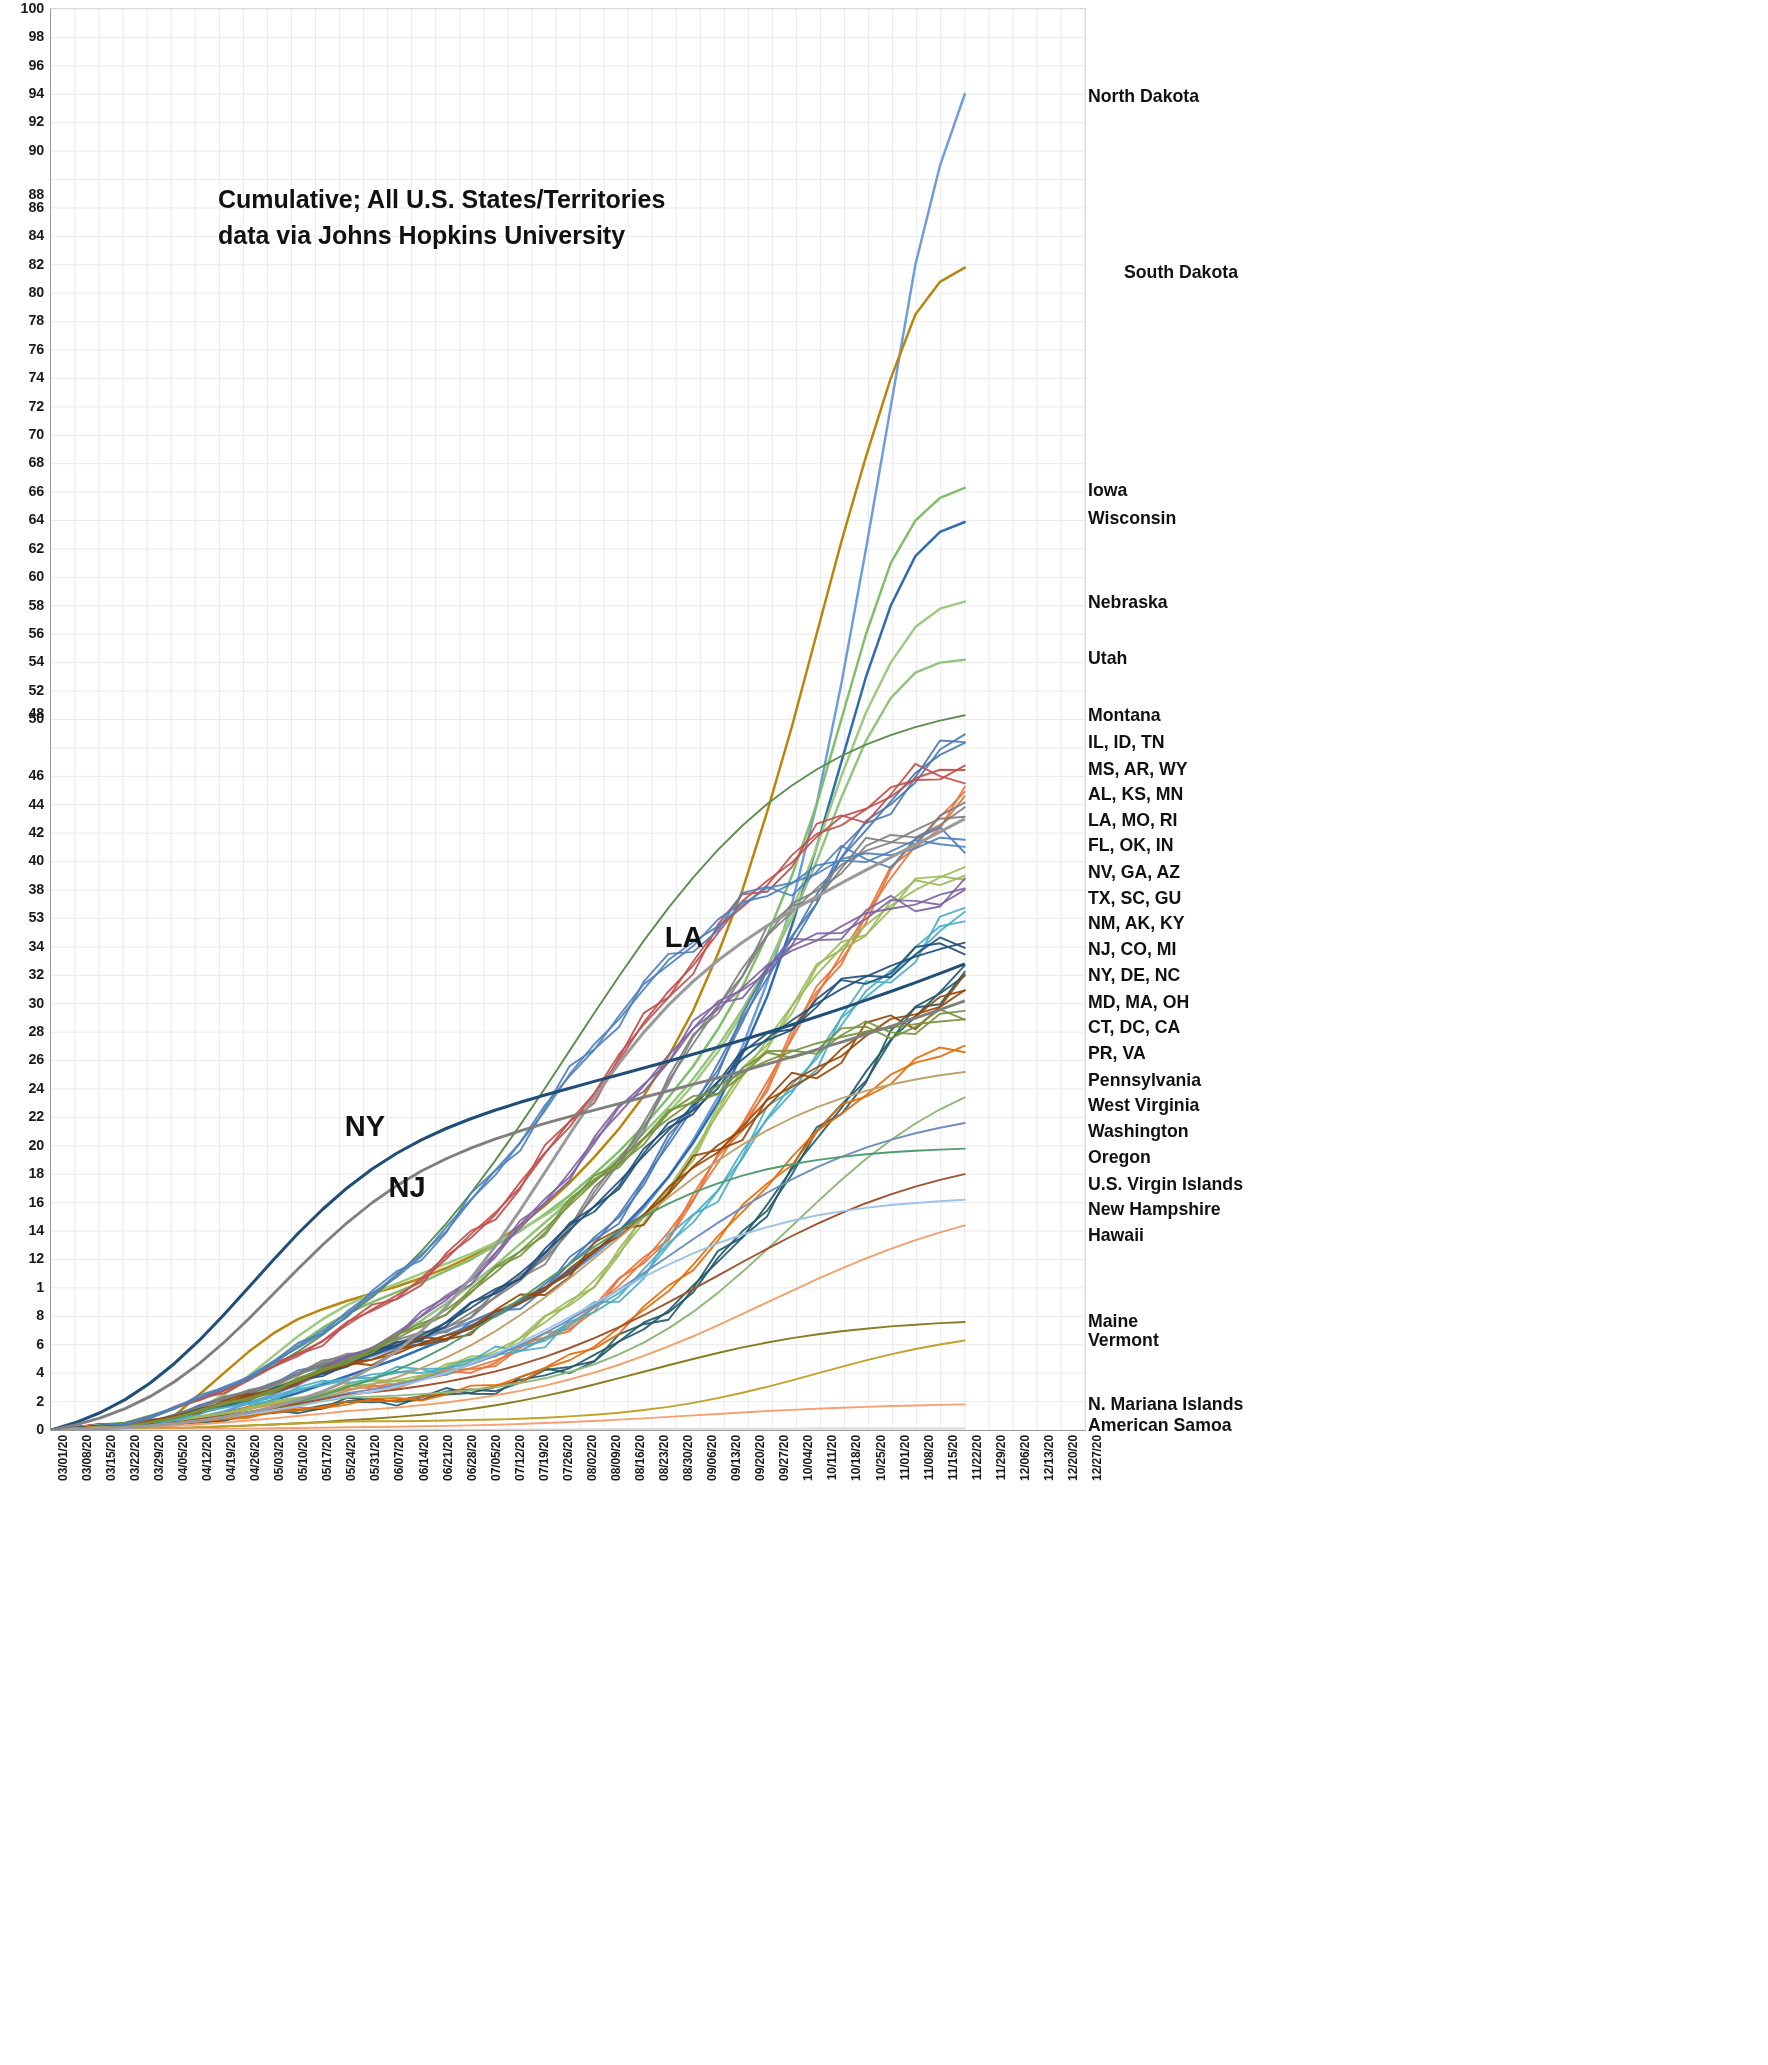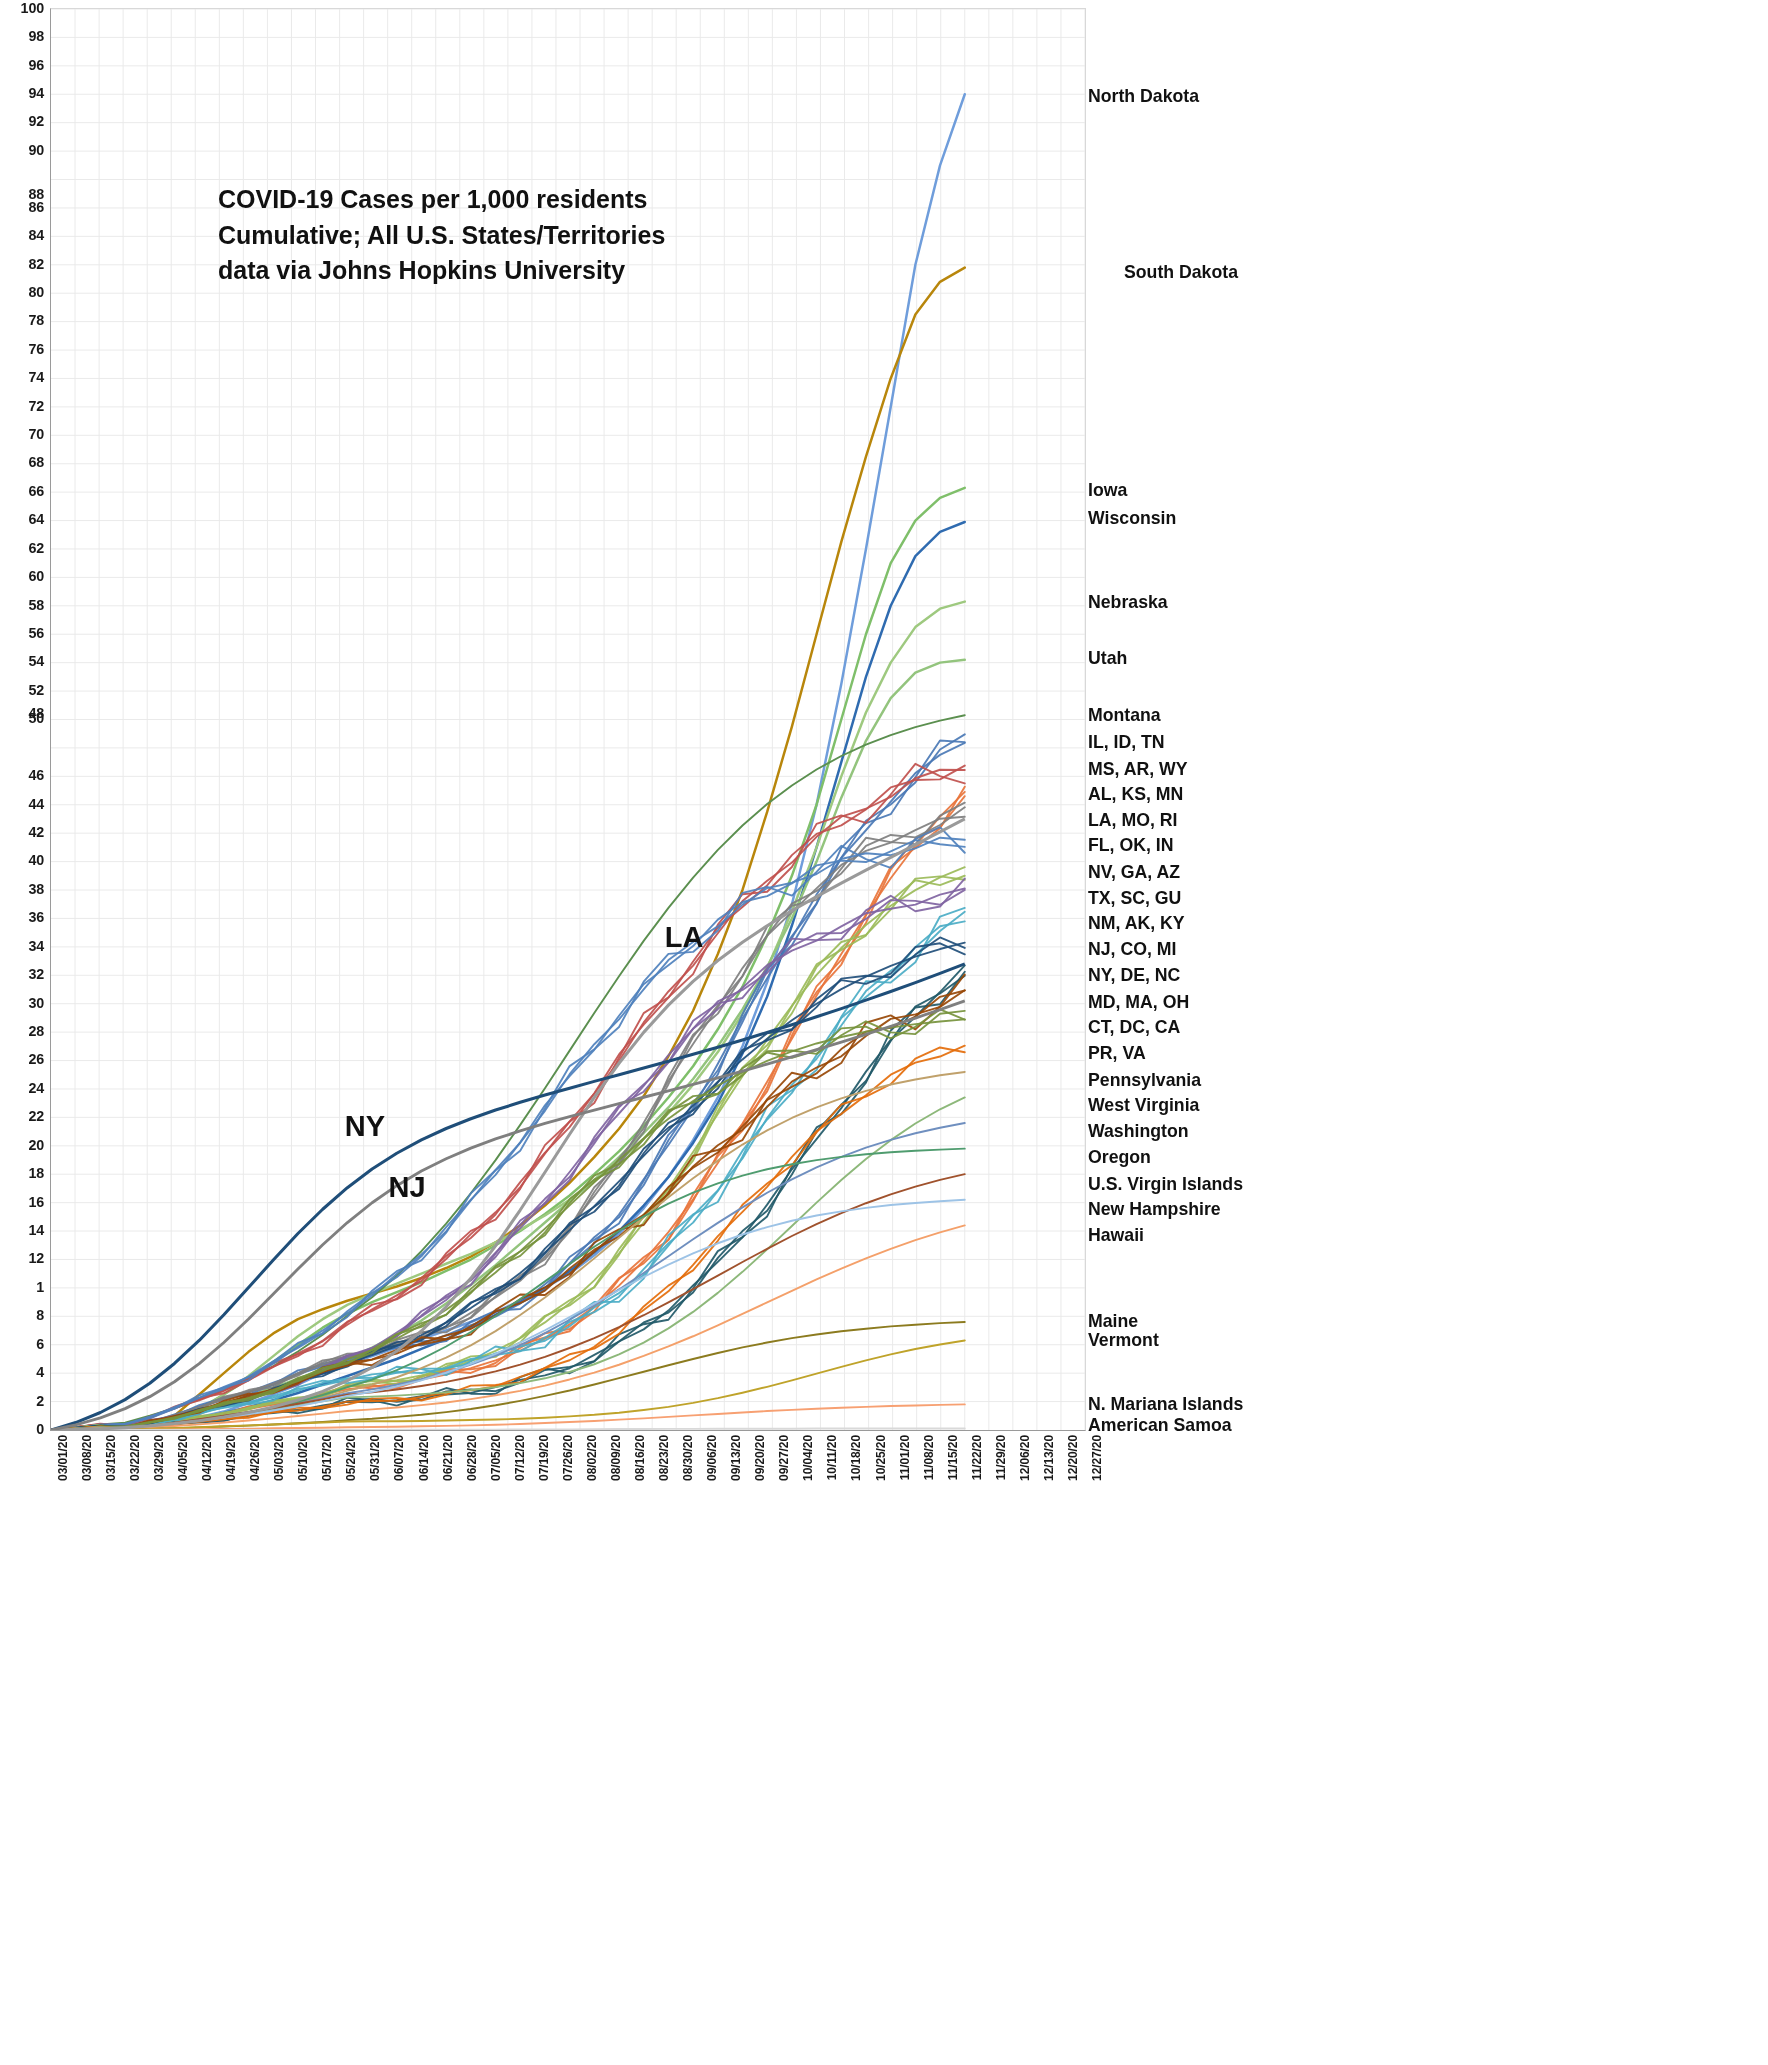--- a/index.html
+++ b/index.html
@@ -98,21 +98,21 @@
       <div class="y-tick" style="top: 1202px;">16</div>
       <div class="y-tick" style="top: 1173px;">18</div>
       <div class="y-tick" style="top: 1145px;">20</div>
       <div class="y-tick" style="top: 1116px;">22</div>
       <div class="y-tick" style="top: 1088px;">24</div>
       <div class="y-tick" style="top: 1059px;">26</div>
       <div class="y-tick" style="top: 1031px;">28</div>
       <div class="y-tick" style="top: 1003px;">30</div>
       <div class="y-tick" style="top: 974px;">32</div>
       <div class="y-tick" style="top: 946px;">34</div>
-      <div class="y-tick" style="top: 917px;">36</div>
+      <div class="y-tick" style="top: 917px;">53</div>
       <div class="y-tick" style="top: 889px;">38</div>
       <div class="y-tick" style="top: 860px;">40</div>
       <div class="y-tick" style="top: 832px;">42</div>
       <div class="y-tick" style="top: 804px;">44</div>
       <div class="y-tick" style="top: 775px;">46</div>
       <div class="y-tick" style="top: 713px;">48</div>
       <div class="y-tick" style="top: 718px;">50</div>
       <div class="y-tick" style="top: 690px;">52</div>
       <div class="y-tick" style="top: 661px;">54</div>
       <div class="y-tick" style="top: 633px;">56</div>
@@ -373,21 +373,21 @@
       <div class="series-label" style="top: 1158px;">Oregon</div>
       <div class="series-label" style="top: 1185px;">U.S. Virgin Islands</div>
       <div class="series-label" style="top: 1210px;">New Hampshire</div>
       <div class="series-label" style="top: 1236px;">Hawaii</div>
       <div class="series-label" style="top: 1322px;">Maine</div>
       <div class="series-label" style="top: 1341px;">Vermont</div>
       <div class="series-label" style="top: 1405px;">N. Mariana Islands</div>
       <div class="series-label" style="top: 1426px;">American Samoa</div>
     </div>
 
-  <div class="title-block" id="title-block"><span class="title-line">COVID-19 Cases per 1,000 residents</span><span class="title-line">Cumulative; All U.S. States/Territories</span><span class="title-line">data via Johns Hopkins University</span></div>
+  <div class="title-block" id="title-block"><span class="title-line">Cumulative; All U.S. States/Territories</span><span class="title-line">data via Johns Hopkins University</span></div>
 
   <div id="annot-layer">
       <div class="annot" style="left: 684px; top: 937px;">LA</div>
       <div class="annot" style="left: 365px; top: 1126px;">NY</div>
       <div class="annot" style="left: 407px; top: 1187px;">NJ</div>
     </div>
 
 </div>
 
 

